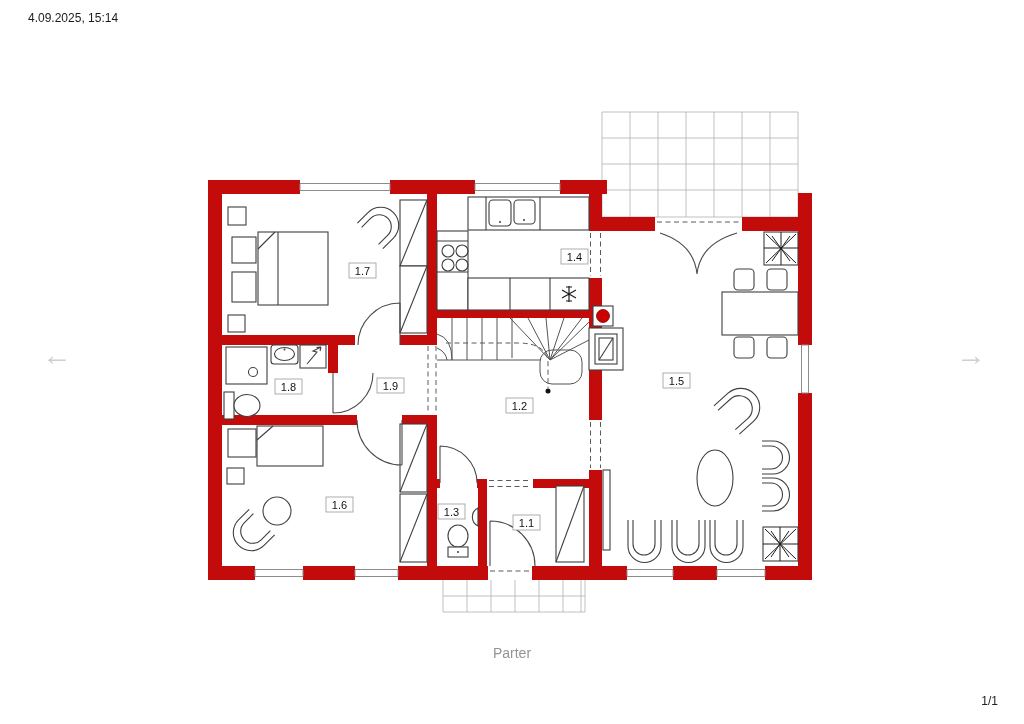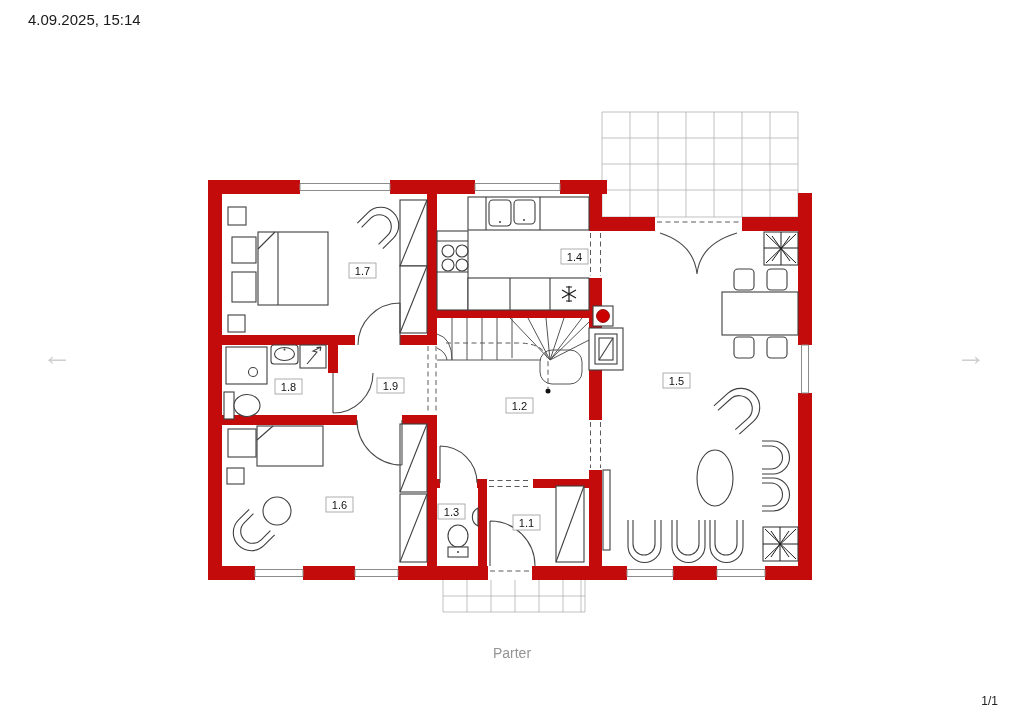--- a/index.html
+++ b/index.html
@@ -1,17 +1,17 @@
 <!DOCTYPE html>
 <html><head>
 <meta charset="utf-8">
 <style>
   html,body{margin:0;padding:0;background:#fff;width:1024px;height:724px;
     font-family:"Liberation Sans",sans-serif;position:relative;overflow:hidden}
-  .timestamp{position:absolute;left:28px;top:11px;font-size:15px;color:#1a1a1a}
+  .timestamp{position:absolute;left:28px;top:11px;font-size:12px;color:#1a1a1a}
   .nav-arrow{position:absolute;top:340px;font-size:30px;color:#cfcfcf;line-height:1;
     cursor:pointer;user-select:none}
   .nav-arrow.left{left:42px}
   .nav-arrow.right{right:38px}
   .caption{position:absolute;left:0;width:1024px;top:645px;text-align:center;
     font-size:14px;color:#949494}
   .page-indicator{position:absolute;right:26px;top:694px;font-size:12px;color:#222}
   svg{position:absolute;left:0;top:0}
   .wall{fill:#C30B0B;stroke:none}
   .furn{fill:#fff;stroke:#3f3f3f;stroke-width:1.1}

